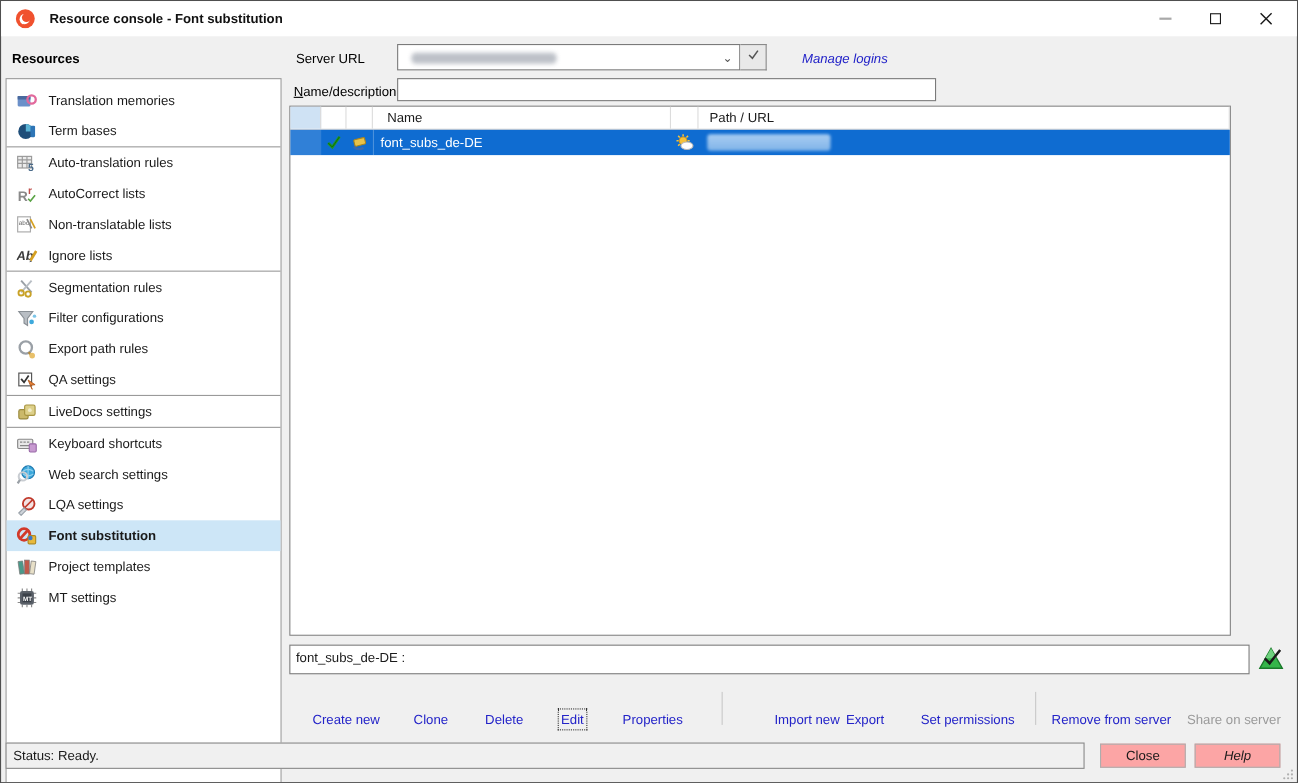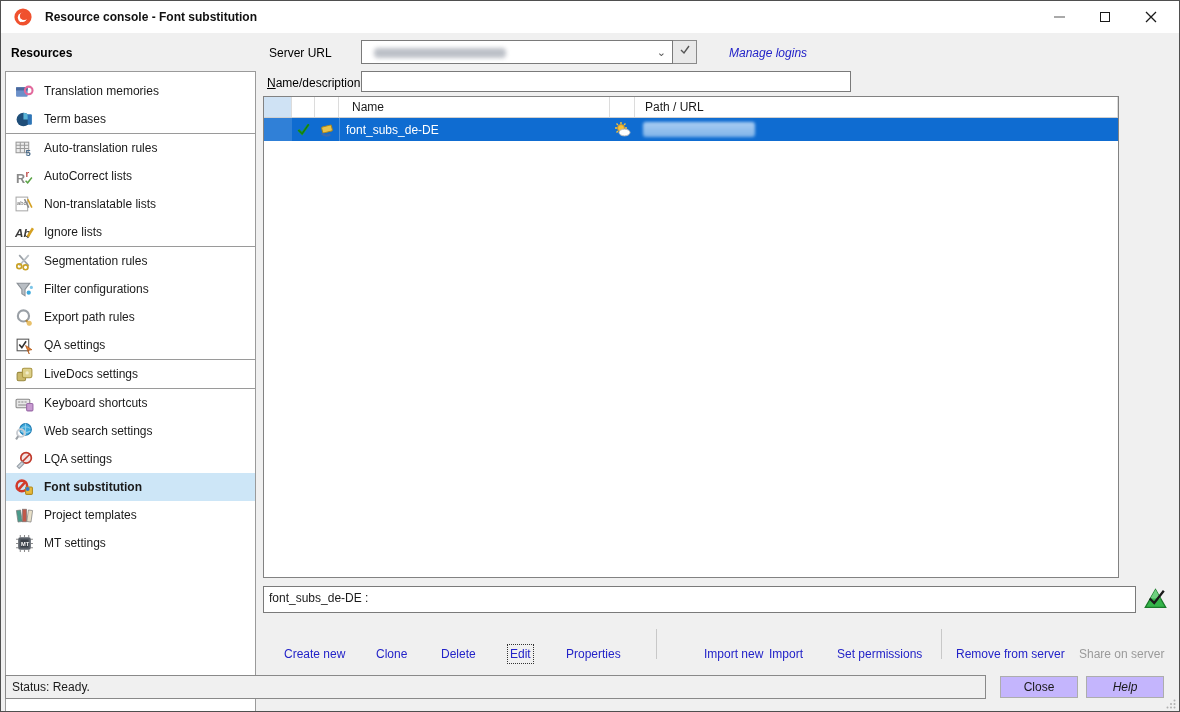--- a/index.html
+++ b/index.html
@@ -71,21 +71,21 @@
            border:1px solid #7a7a7a; padding:4px 5px; overflow:hidden; }
   .details-icon { position:absolute; left:1143px; top:586px; width:23px; height:23px; cursor:pointer; }
   .cmd { position:absolute; top:630px; color:#2323c8; cursor:pointer; white-space:nowrap;margin-top:16px; }
   .cmd.disabled { color:#9a9a9a; cursor:default;text-align:center; }
   .cmd.focused { outline:1px dotted #333; outline-offset:2px; }
   .cmd-sep { position:absolute; top:628px; height:30px; width:1px; background:#c8c8c8; }
 
   
   .statusbar { position:absolute; left:4px; top:674px; width:981px; height:24px; background:#f0f0f0;
            border:1px solid #898989; display:flex; align-items:center; padding-left:6px; }
-  .btn { position:absolute; top:675px; width:78px; height:22px; background:#c4b5fd; border:1px solid #adadad;
+  .btn { position:absolute; top:675px; width:78px; height:22px; background:#fca5a5; border:1px solid #adadad;
            text-align:center; line-height:20px; cursor:pointer; }
   .btn.close-btn { left:999px; }
   .btn.help-btn { left:1085px;font-style:italic; }
   .grip { position:absolute; right:3px; bottom:3px; width:10px; height:10px; }
 </style>
 </head>
 <body>
 
 <div class="window">
 
@@ -336,21 +336,21 @@
     </svg>
   </span>
 
   <span class="cmd" style="left:283px;">Create new</span>
   <span class="cmd" style="left:375px;">Clone</span>
   <span class="cmd" style="left:440px;">Delete</span>
   <span class="cmd focused" style="left:509px;">Edit</span>
   <span class="cmd" style="left:565px;">Properties</span>
   <span class="cmd-sep" style="left:655px;"></span>
   <span class="cmd" style="left:703px;">Import new</span>
-  <span class="cmd" style="left:768px;">Import</span>
+  <span class="cmd" style="left:768px;">Export</span>
   <span class="cmd" style="left:836px;">Set permissions</span>
   <span class="cmd-sep" style="left:940px;"></span>
   <span class="cmd" style="left:955px;">Remove from server</span>
   <span class="cmd disabled" style="left:1078px;">Share on server</span>
 
   <div class="statusbar">
     <span>Status: Ready.</span>
   </div>
   <div class="btn close-btn">Close</div>
   <div class="btn help-btn">Help</div>

